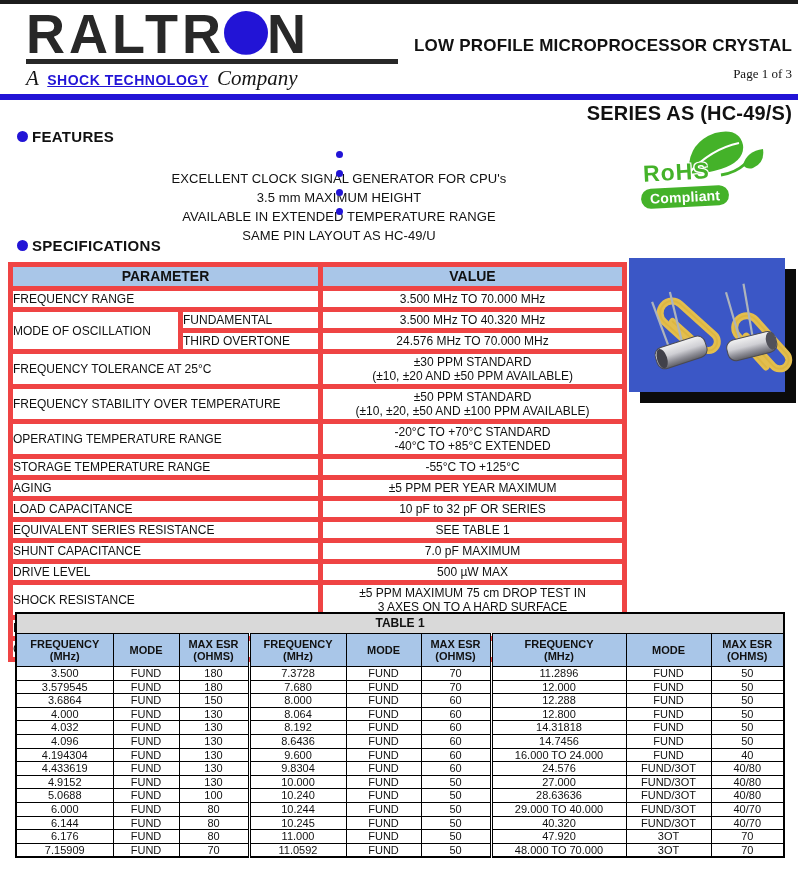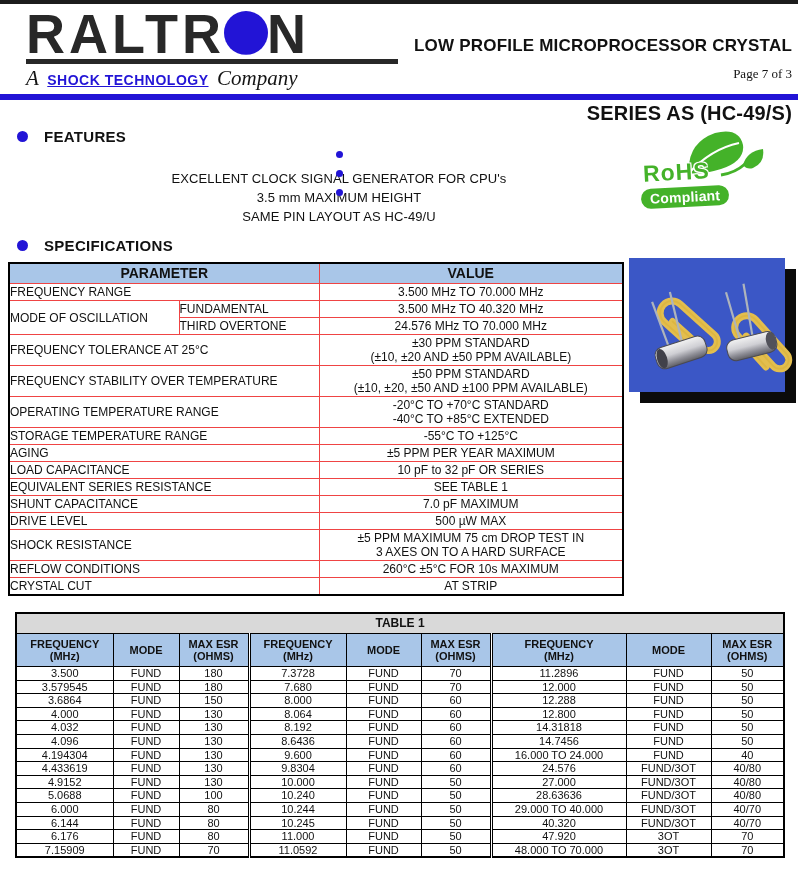--- a/index.html
+++ b/index.html
@@ -18,21 +18,21 @@
   .tagline .ser{font-family:"Liberation Serif",serif;font-style:italic;font-size:21px;color:#141414;}
   .tagline .rami{color:var(--accent);font-weight:bold;font-size:14px;letter-spacing:.5px;
                  text-decoration:underline;margin:0 4px;}
 
   .doc-title{position:absolute;right:6px;top:36px;font-size:17px;font-weight:bold;letter-spacing:.2px;}
   .page-num{position:absolute;right:6px;top:66px;font-family:"Liberation Serif",serif;font-size:13px;}
   .blue-divider{position:absolute;left:0;top:94px;width:798px;height:6px;background:var(--accent);}
   .series{position:absolute;right:6px;top:102px;font-size:20px;font-weight:bold;letter-spacing:.2px;}
 
   
-  .sec-head{display:flex;align-items:center;gap:16px;}
+  .sec-head{display:flex;align-items:center;gap:4px;}
   .big-dot{width:11px;height:11px;border-radius:50%;background:var(--accent);flex:0 0 auto;}
   .sec-title{font-size:15px;font-weight:bold;letter-spacing:.3px;}
   .features{position:absolute;left:17px;top:128px;width:600px;}
   .feat-list{margin:6px 0 0 44px;}
   .feat-item{display:flex;align-items:center;gap:13px;height:19px;flex-direction:column;}
   .sm-dot{width:7px;height:7px;border-radius:50%;background:var(--accent);flex:0 0 auto;}
   .feat-label{font-size:13px;letter-spacing:.1px;}
   .specs-head{position:absolute;left:17px;top:237px;text-align:center;}
 
   
@@ -40,21 +40,21 @@
   .rohs-text{position:absolute;left:2px;top:22px;font-size:23px;font-weight:bold;color:var(--rohs);
      letter-spacing:1px;transform:rotate(-3deg);
      text-shadow:-1px -1px 0 #fff,1px -1px 0 #fff,-1px 1px 0 #fff,1px 1px 0 #fff,0 0 2px #fff;}
   .rohs-pill{position:absolute;left:0px;top:50px;background:var(--rohs);color:#fff;font-weight:bold;
      font-size:14px;padding:2px 9px;border-radius:12px;transform:rotate(-3deg);letter-spacing:.2px;}
   .rohs-leaves{position:absolute;left:40px;top:-6px;}
 
   
   table{border-collapse:collapse;}
   .spec-table{position:absolute;left:8px;top:262px;width:614px;border:2px solid #000;table-layout:fixed;}
-  .spec-table td,.spec-table th{border:1px solid #ef4444;font-size:12px;line-height:14px;padding:1px 0;
+  .spec-table td,.spec-table th{border:5px solid #ef4444;font-size:12px;line-height:14px;padding:1px 0;
      overflow:hidden;white-space:nowrap;}
   .spec-table th{background:var(--thead);font-size:14px;line-height:17px;text-align:center;}
   .p{text-align:left;}
   .v{text-align:center;}
 
   .photo{position:absolute;left:629px;top:258px;}
 
   .t1{position:absolute;left:15px;top:612px;width:768px;border:2px solid #000;table-layout:fixed;}
   .t1 td,.t1 th{border:1px solid #000;font-size:11px;text-align:center;padding:0 2px;
       overflow:hidden;white-space:nowrap;}
@@ -73,40 +73,44 @@
     <div class="brand"><span>RALTR</span><span class="o-dot"></span><span>N</span></div>
     <div class="logo-underline"></div>
     <div class="tagline">
       <span class="ser">A</span>
       <span class="rami">SHOCK TECHNOLOGY</span>
       <span class="ser">Company</span>
     </div>
   </div>
 
   <div class="doc-title">LOW PROFILE MICROPROCESSOR CRYSTAL</div>
-  <div class="page-num">Page 7 of 3</div>
+  <div class="page-num">Page 1 of 3</div>
   <div class="blue-divider"></div>
   <div class="series">SERIES AS (HC-49/S)</div>
 
   <div class="features">
     <div class="sec-head">
       <span class="big-dot"></span>
       <span class="sec-title">FEATURES</span>
     </div>
     <div class="feat-list">
       <div class="feat-item">
         <span class="sm-dot"></span>
         <span class="feat-label">EXCELLENT CLOCK SIGNAL GENERATOR FOR CPU's</span>
       </div>
       <div class="feat-item">
         <span class="sm-dot"></span>
         <span class="feat-label">3.5 mm MAXIMUM HEIGHT</span>
       </div>
       <div class="feat-item">
         <span class="sm-dot"></span>
+        <span class="feat-label">AVAILABLE IN EXTENDED TEMPERATURE RANGE</span>
+      </div>
+      <div class="feat-item">
+        <span class="sm-dot"></span>
         <span class="feat-label">SAME PIN LAYOUT AS HC-49/U</span>
       </div>
     </div>
   </div>
 
   <div class="rohs">
     <svg class="rohs-leaves" width="90" height="60" viewBox="0 0 90 60">
       <path d="M8,42 Q6,12 34,2 Q58,-4 62,14 Q64,30 40,38 Q20,44 8,42 Z" fill="#44B229"></path>
       <path d="M8,42 Q30,18 58,12" fill="none" stroke="#fff" stroke-width="2"></path>
       <path d="M62,34 Q66,20 82,18 Q84,32 72,37 Q66,39 62,34 Z" fill="#44B229"></path>

